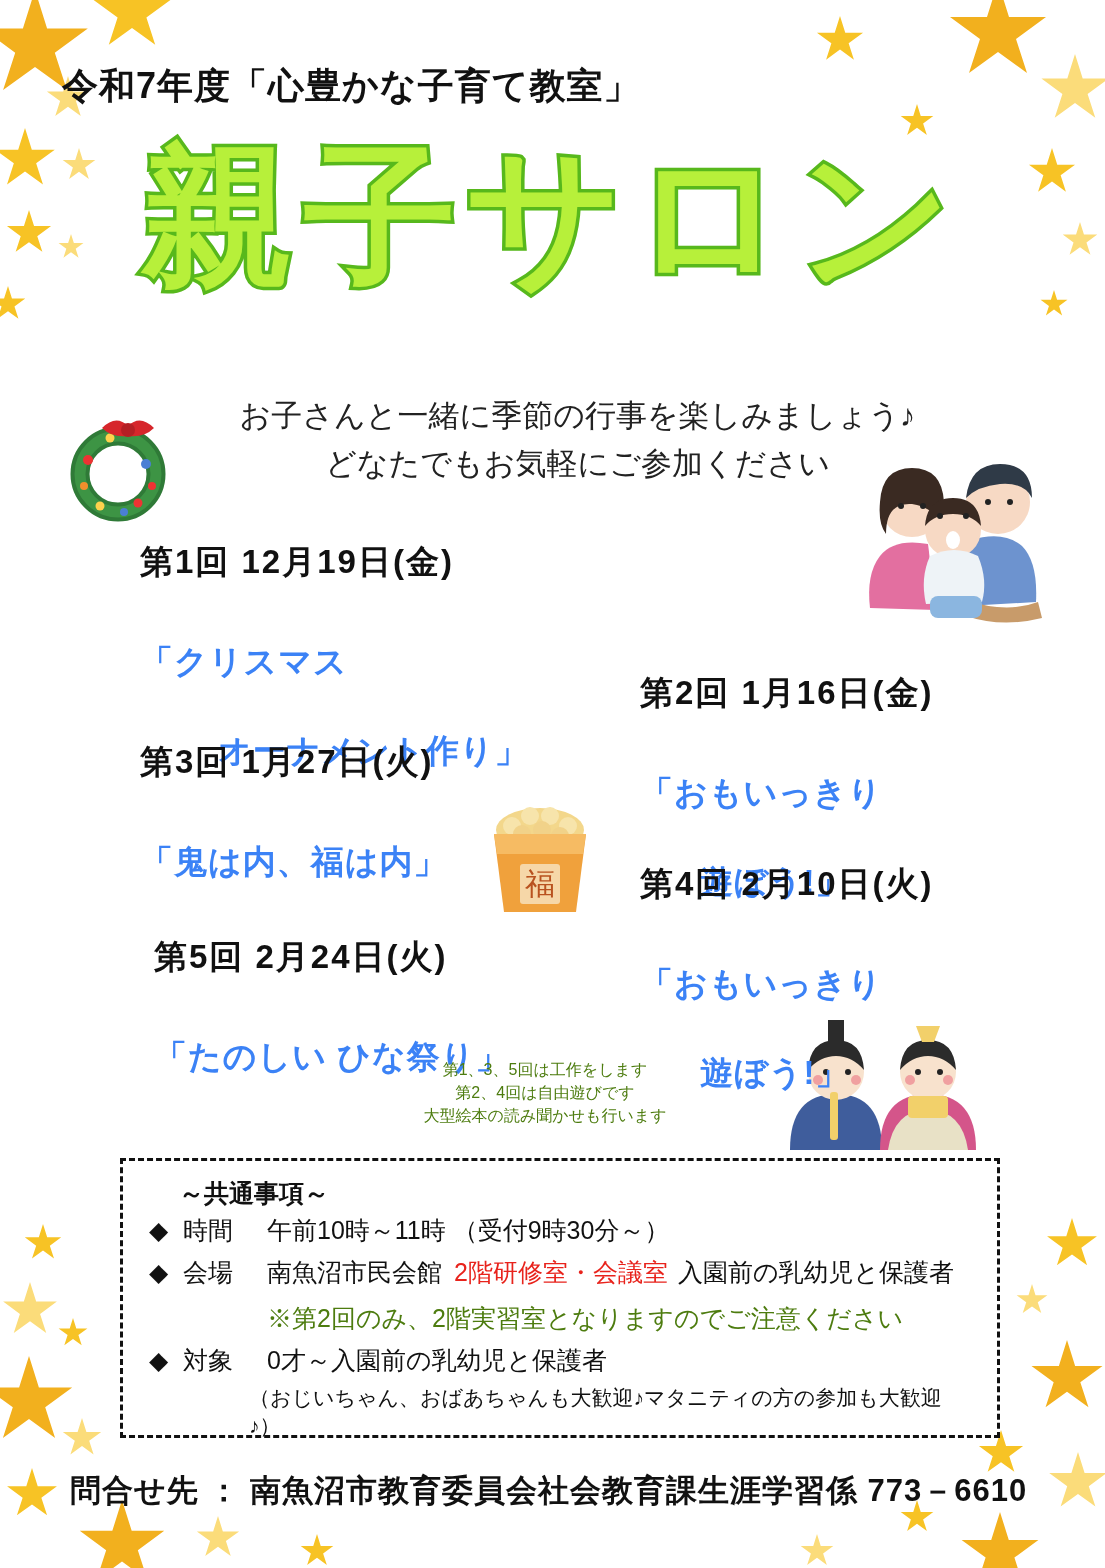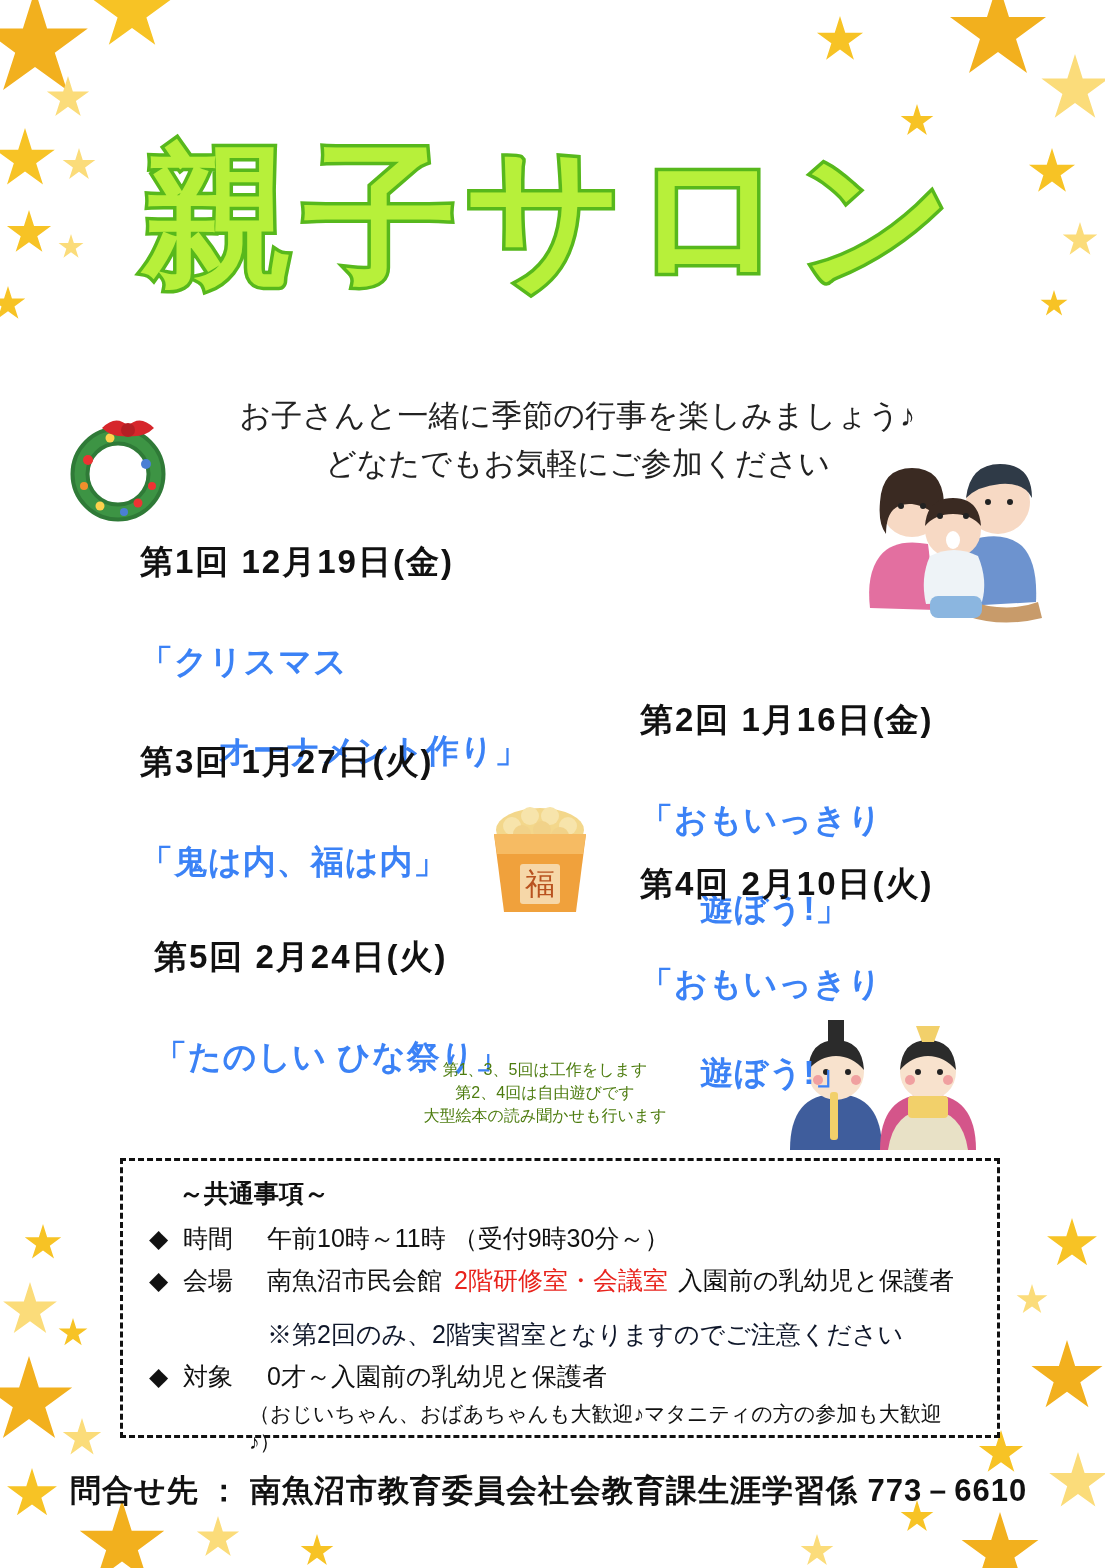--- a/index.html
+++ b/index.html
@@ -88,21 +88,21 @@
     font-weight: bold;
     color: #3b82f6;
     margin-top: 10px;
     letter-spacing: 1px;
     line-height: 1.35;
     white-space: pre-line;
   }
 
   #s1 { left: 140px; top: 540px; }
   #s1 .theme { text-indent: 0; }
-  #s2 { left: 640px; top: 698px; }
+  #s2 { left: 640px; top: 671px; }
   #s3 { left: 140px; top: 740px; }
   #s4 { left: 640px; top: 862px; }
   #s5 { left: 154px; top: 935px; }
 
   .indent { display: inline-block; padding-left: 78px; }
   .indent2 { display: inline-block; padding-left: 60px; }
 
   .notes {
     position: absolute;
     left: 330px;
@@ -123,38 +123,38 @@
     width: 880px;
     height: 280px;
     border: 3px dashed #111;
     box-sizing: border-box;
     padding: 16px 26px;
   }
   .infobox .ttl {
     font-size: 25px;
     font-weight: bold;
     margin-left: 30px;
-    margin-bottom: 10px;
+    margin-bottom: 2px;
     color: #111;
   }
   .irow {
     display: flex;
     align-items: flex-start;
     font-size: 25px;
     line-height: 1.5;
     margin-bottom: 4px;
     color: #111;
   }
   .irow .dia { width: 34px; flex: none; }
   .irow .lbl { width: 84px; flex: none; font-weight: normal; }
   .note-red { color: #e8231c; }
   .sub-line {
     font-size: 25px;
-    color: #0f172a;
-    margin: 18px 0 6px 118px;
+    color: #4d7c0f;
+    margin: 10px 0 6px 118px;
     line-height: 1.4;
   }
   .sub-small {
     font-size: 21px;
     color: #111;
     margin: 2px 0 0 100px;
   }
 
   .footer {
     position: absolute;
@@ -208,20 +208,21 @@
   <span class="star pale" style="left:2px;   top:1282px; width:56px; height:56px;"></span>
   <span class="star" style="left:58px;  top:1318px; width:30px; height:30px;"></span>
   <span class="star deep" style="left:-16px; top:1356px; width:90px; height:90px;"></span>
   <span class="star pale" style="left:62px;  top:1418px; width:40px; height:40px;"></span>
   <span class="star" style="left:6px;    top:1468px; width:52px; height:52px;"></span>
   <span class="star deep" style="left:78px;  top:1500px; width:88px; height:88px;"></span>
   <span class="star pale" style="left:196px; top:1516px; width:44px; height:44px;"></span>
   <span class="star" style="left:300px; top:1534px; width:34px; height:34px;"></span>
   <span class="star pale" style="left:800px; top:1534px; width:34px; height:34px;"></span>
 
+  <div class="subtitle-top">令和7年度「心豊かな子育て教室」</div>
   <div class="main-title">親子サロン</div>
 
   <div class="lead">
     <div>お子さんと一緒に季節の行事を楽しみましょう♪</div>
     <div>どなたでもお気軽にご参加ください</div>
   </div>
 
   <svg class="illus" id="wreath" viewBox="0 0 120 120">
     <circle cx="60" cy="66" r="38" fill="none" stroke="#2f7a37" stroke-width="19"></circle>
     <circle cx="60" cy="66" r="38" fill="none" stroke="#3d9444" stroke-width="11"></circle>

